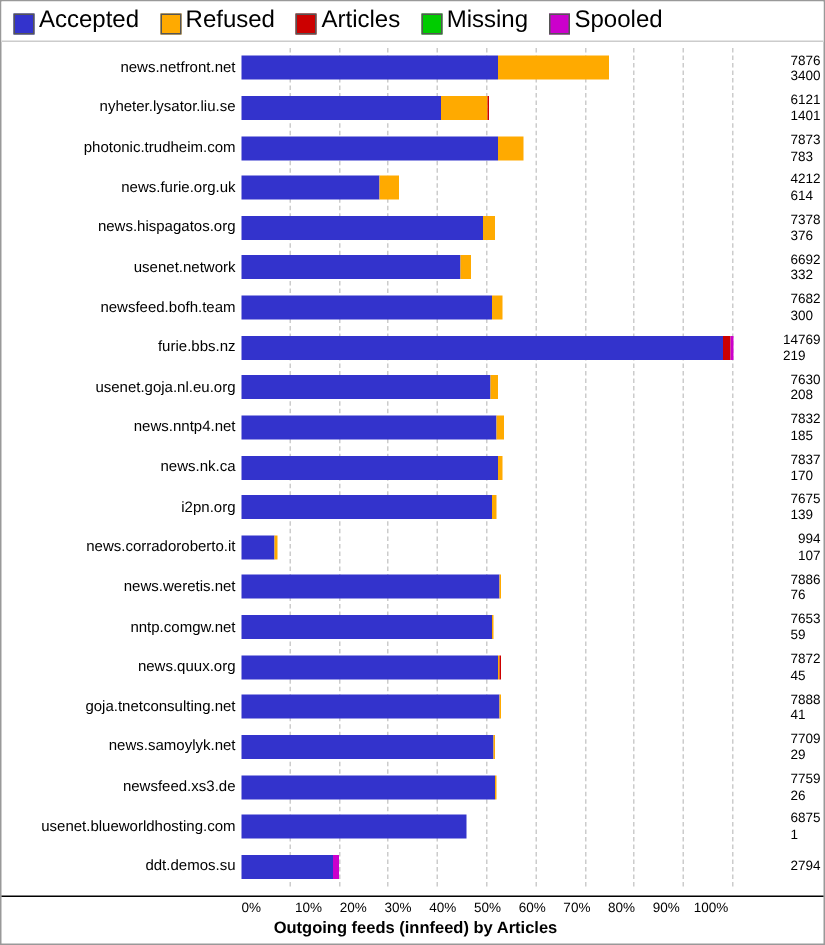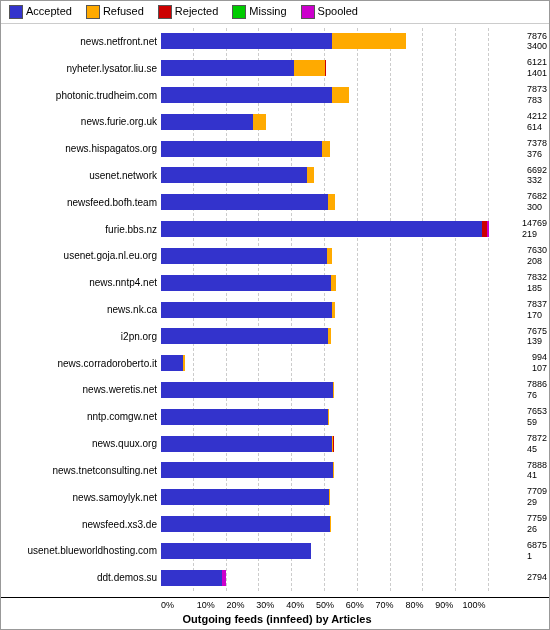--- a/index.html
+++ b/index.html
@@ -23,23 +23,23 @@
       display: flex;
       align-items: center;
       padding: 4px 8px;
       gap: 14px;
       background: #fff;
       border-bottom: 1px solid #ccc;
       flex-shrink: 0;
     }
     .legend-item {
       display: flex;
-      align-items: flex-start;
+      align-items: flex-end;
       gap: 3px;
-      font-size: 11px;
+      font-size: 16px;
     }
     .legend-color {
       width: 14px;
       height: 14px;
       border: 1px solid #555;
     }
     .chart-area {
       flex: 1;
       display: flex;
       flex-direction: column;
@@ -140,21 +140,21 @@
   <div class="legend-item">
         <div class="legend-color color-accepted"></div>
         <span>Accepted</span>
       </div>
       <div class="legend-item">
         <div class="legend-color color-refused"></div>
         <span>Refused</span>
       </div>
       <div class="legend-item">
         <div class="legend-color color-rejected"></div>
-        <span>Rejected</span>
+        <span>Articles</span>
       </div>
       <div class="legend-item">
         <div class="legend-color color-missing"></div>
         <span>Missing</span>
       </div>
       <div class="legend-item">
         <div class="legend-color color-spooled"></div>
         <span>Spooled</span>
       </div>
     </div>
@@ -297,21 +297,21 @@
         <div class="bar-row">
           <div class="bar-label">news.quux.org</div>
           <div class="bar-track">
             <div class="bar-segment color-accepted" style="width: 52.2432%;"></div>
             <div class="bar-segment color-refused" style="width: 0.298646%;"></div>
             <div class="bar-segment color-rejected" style="width: 0.132732%;"></div>
             <div class="bar-value">7872<br>45</div>
           </div>
         </div>
         <div class="bar-row">
-          <div class="bar-label">news.tnetconsulting.net</div>
+          <div class="bar-label">goja.tnetconsulting.net</div>
           <div class="bar-track">
             <div class="bar-segment color-accepted" style="width: 52.3493%;"></div>
             <div class="bar-segment color-refused" style="width: 0.2721%;"></div>
             <div class="bar-value">7888<br>41</div>
           </div>
         </div>
         <div class="bar-row">
           <div class="bar-label">news.samoylyk.net</div>
           <div class="bar-track">
             <div class="bar-segment color-accepted" style="width: 51.1614%;"></div>

